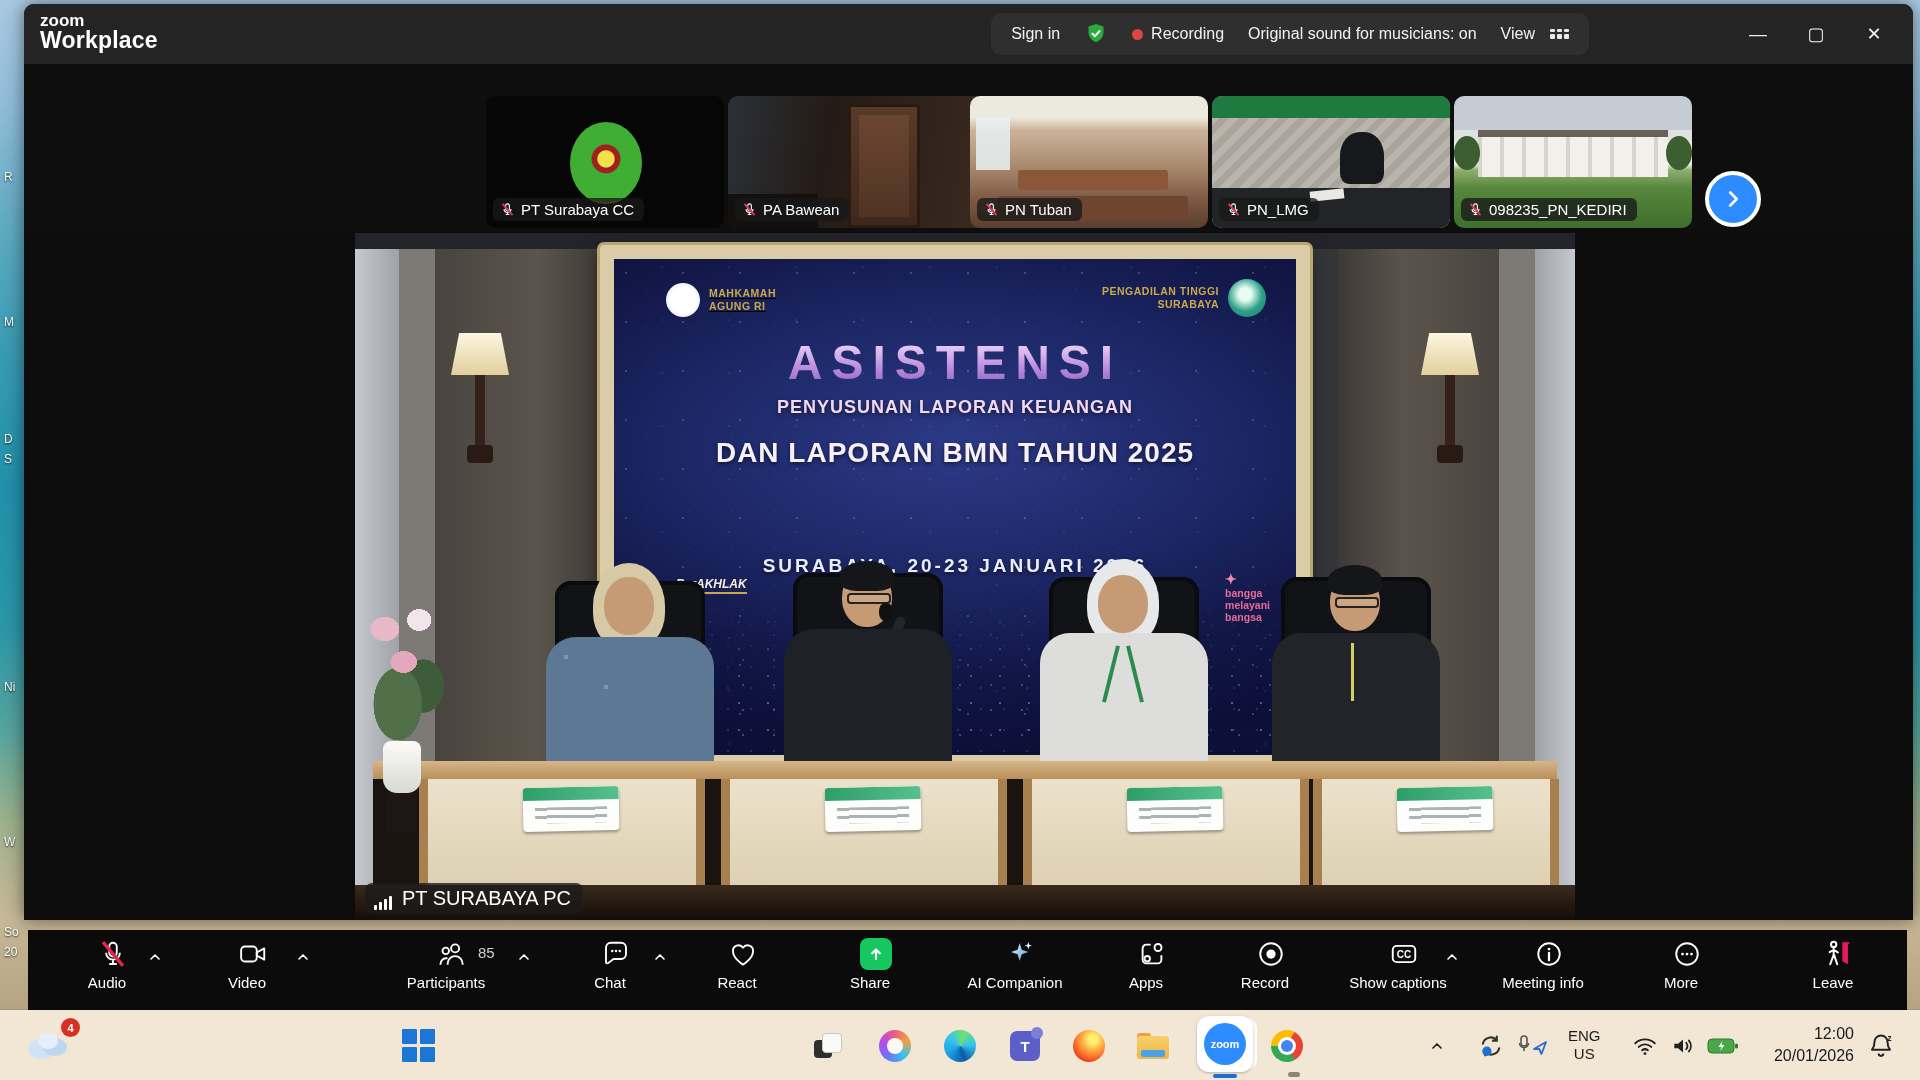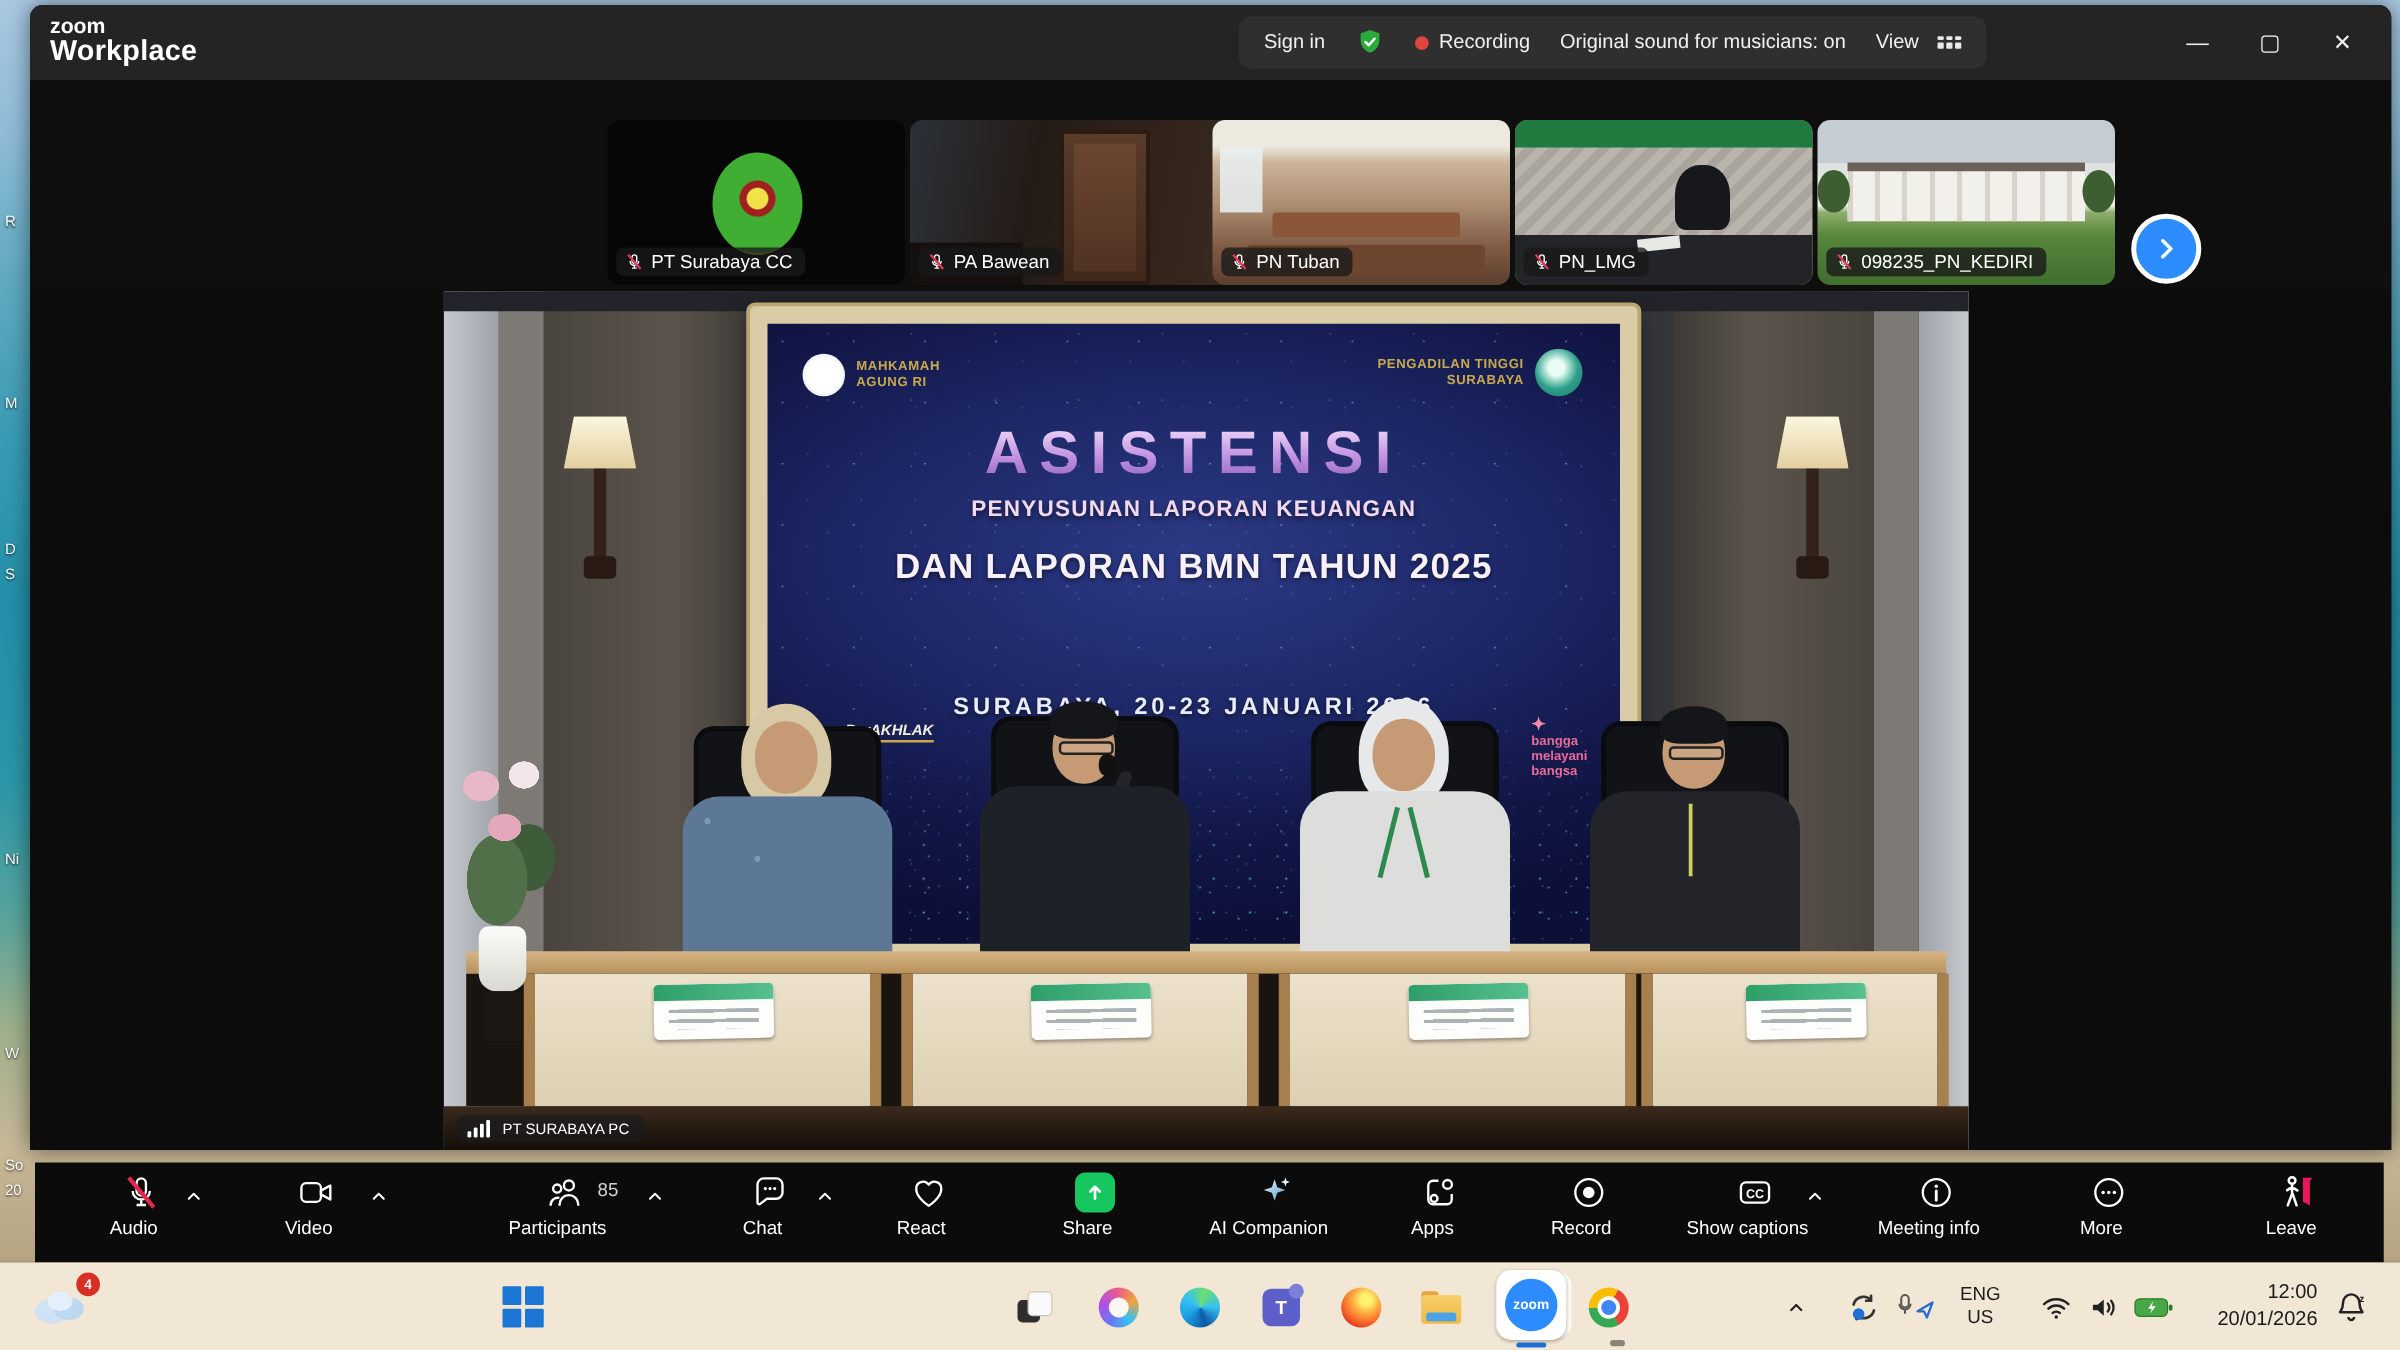--- a/index.html
+++ b/index.html
@@ -100,21 +100,21 @@
        radial-gradient(1.1px 1.1px at 32px 30px,rgba(120,180,255,.6),transparent 70%),
        radial-gradient(1.2px 1.2px at 48px 8px,rgba(200,230,255,.5),transparent 70%);
      background-size:57px 49px,43px 37px,67px 53px;}
   #slide .starsb{position:absolute;left:0;bottom:0;width:100%;height:34%;
      background-image:
        radial-gradient(1.8px 1.8px at 9px 9px,rgba(120,220,255,.95),transparent 70%),
        radial-gradient(1.4px 1.4px at 22px 18px,rgba(60,170,240,.8),transparent 70%),
        radial-gradient(1.6px 1.6px at 5px 24px,rgba(180,240,255,.75),transparent 70%);
      background-size:29px 27px,23px 21px,31px 25px;
      -webkit-mask-image:linear-gradient(transparent,#000 65%);mask-image:linear-gradient(transparent,#000 65%);}
-  .orgL{left:28px;top:24px;display:flex;gap:9px;align-items:center;}
+  .orgL{left:52px;top:24px;display:flex;gap:9px;align-items:center;text-decoration:underline;}
   .orgL .disc{width:34px;height:34px;border-radius:50%;background:radial-gradient(#fff 55%,#cfd4e2);}
   .orgtxt{color:#c9a94d;font-size:10.5px;font-weight:bold;line-height:1.25;letter-spacing:.5px;}
   .orgR{right:30px;top:20px;display:flex;gap:9px;align-items:center;text-align:right;}
   .orgR .disc{width:38px;height:38px;border-radius:50%;background:radial-gradient(circle at 45% 40%,#e8fef4 20%,#2fa08a 55%,#1d7a6a);}
   .sl-title{left:0;top:76px;width:100%;text-align:center;font-size:48px;font-weight:bold;
      letter-spacing:9px;color:#d9b8ef;font-family:"Liberation Sans",sans-serif;}
   @supports(-webkit-background-clip:text){
     .sl-title{background:linear-gradient(180deg,#efd9fa 10%,#c193e0 55%,#8e62bd 95%);
       -webkit-background-clip:text;background-clip:text;color:transparent;}}
   .sl-s1{left:0;top:138px;width:100%;text-align:center;font-size:18px;font-weight:bold;
@@ -155,21 +155,21 @@
      radial-gradient(24px 20px at 30% 20%,#e9b8c8 0 60%,transparent 61%),
      radial-gradient(20px 18px at 70% 14%,#f3e6ea 0 60%,transparent 61%),
      radial-gradient(22px 18px at 52% 42%,#e3a8bc 0 60%,transparent 61%),
      radial-gradient(40px 60px at 45% 70%,#51704a 0 60%,transparent 61%),
      radial-gradient(34px 44px at 75% 58%,#3f5c3a 0 60%,transparent 61%);}
   .flow .vase{position:absolute;left:34px;top:142px;width:38px;height:52px;background:linear-gradient(#fbfbf9,#d9d9d2);
      border-radius:8px 8px 14px 14px;}
   .flow .stand{position:absolute;left:38px;top:194px;width:30px;height:40px;background:#1c1714;}
   
   #mvlabel{left:10px;bottom:6px;display:flex;align-items:center;gap:8px;
-     background:rgba(28,28,28,.8);border-radius:7px;padding:4px 12px 4px 9px;color:#fff;font-size:12px;}
+     background:rgba(28,28,28,.8);border-radius:7px;padding:4px 12px 4px 9px;color:#fff;font-size:20px;}
   .sigbars i{display:inline-block;width:3px;background:#fff;margin-right:2px;border-radius:1px;vertical-align:bottom;}
 
   
   #ctrlbar{left:28px;top:930px;width:1879px;height:80px;background:#0b0b0b;}
   .tbi{position:absolute;top:6px;width:130px;display:flex;flex-direction:column;align-items:center;color:#fff;}
   .tbi .ic{height:36px;display:flex;align-items:center;justify-content:center;margin-left:12px;}
   .tbi .lb{font-size:15px;margin-top:2px;white-space:nowrap;}
   .chev{position:absolute;top:16px;width:22px;height:22px;display:flex;align-items:center;justify-content:center;}
   .pcount{position:absolute;color:#cfcfcf;font-size:15px;}
   .sharebox{width:32px;height:32px;border-radius:8px;background:#16c75f;display:flex;align-items:center;justify-content:center;}

